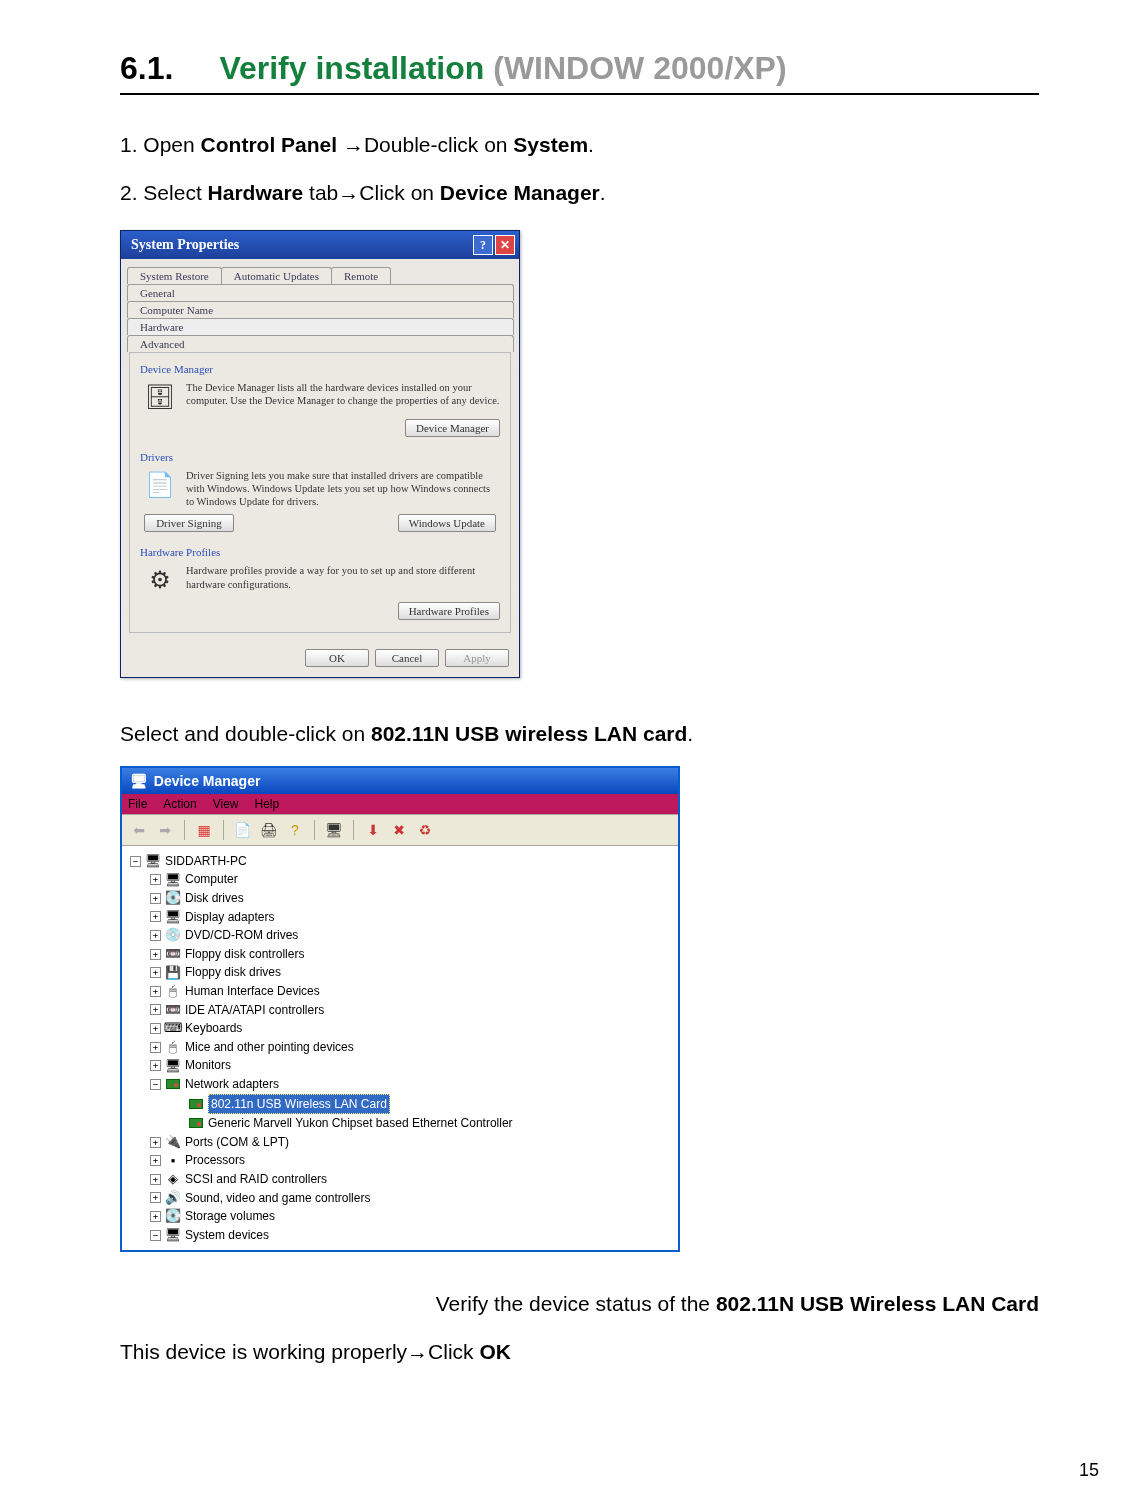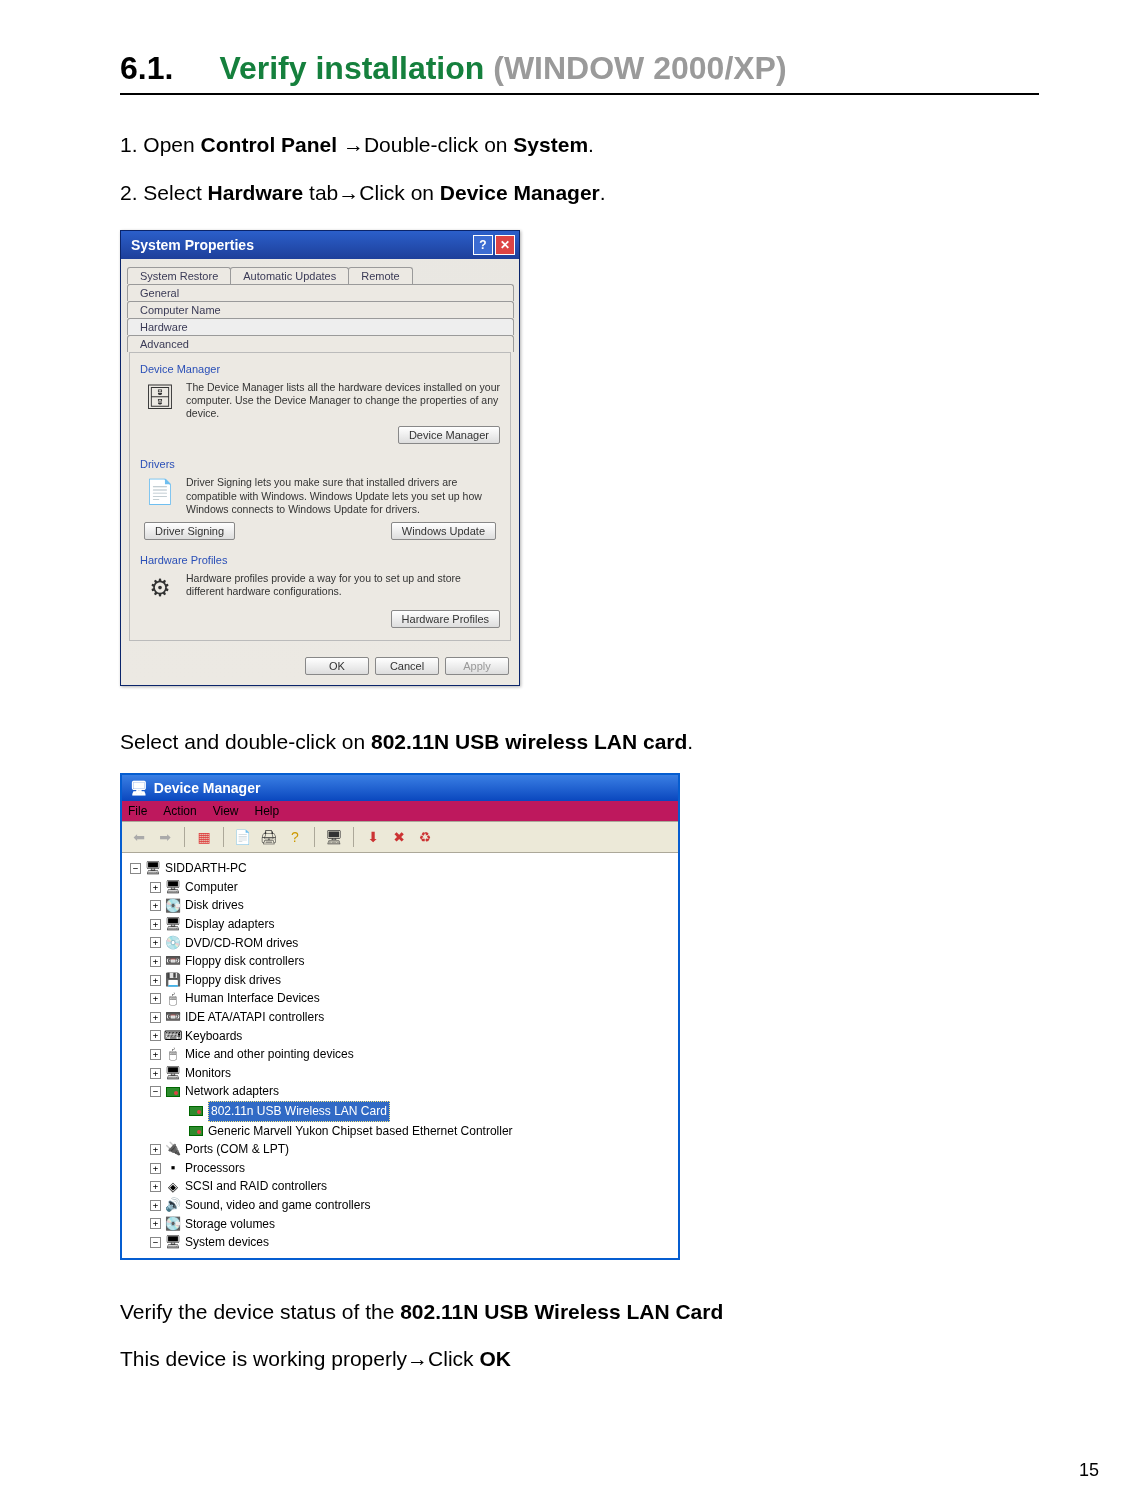--- a/index.html
+++ b/index.html
@@ -26,21 +26,21 @@
   .underline { border-bottom: 2px solid #000; margin-bottom: 34px; }
   p.body { font-size: 21px; margin: 0 0 16px 0; line-height: 1.5; }
   .arrow { font-family: Arial; }
   b { font-weight: bold; }
 
   
   .sysprops {
     width: 400px;
     background: linear-gradient(#e9e7e2,#ece9e3);
     border: 1px solid #0a246a;
-    font-family: Liberation Sans, sans-serif;
+    font-family: Liberation Serif, serif;
     font-size: 12px;
     color: #333;
     margin: 22px 0 40px 0;
     box-shadow: 1px 1px 3px rgba(0,0,0,.3);
   }
   .sysprops .titlebar {
     height: 28px;
     background: linear-gradient(#2b5fca,#1d3f9a);
     color: #fff;
     font-weight: bold;
@@ -494,21 +494,21 @@
                   <span class="ic">🖥</span>
                   <span>System devices</span>
                 </div>
               </li>
             </ul>
         </li>
       </ul>
     </div>
   </div>
 
-  <p class="body" style="margin-top:30px;">
+  <p class="body" style="margin-top:30px;text-align:right;">
     <span>Verify the device status of the </span><b>802.11N USB Wireless LAN Card</b>
   </p>
   <p class="body">
     <span>This device is working properly</span><span class="arrow">→</span><span>Click </span><b>OK</b>
   </p>
 
   <div class="page-num">15</div>
 </div>
 
 </body></html>

